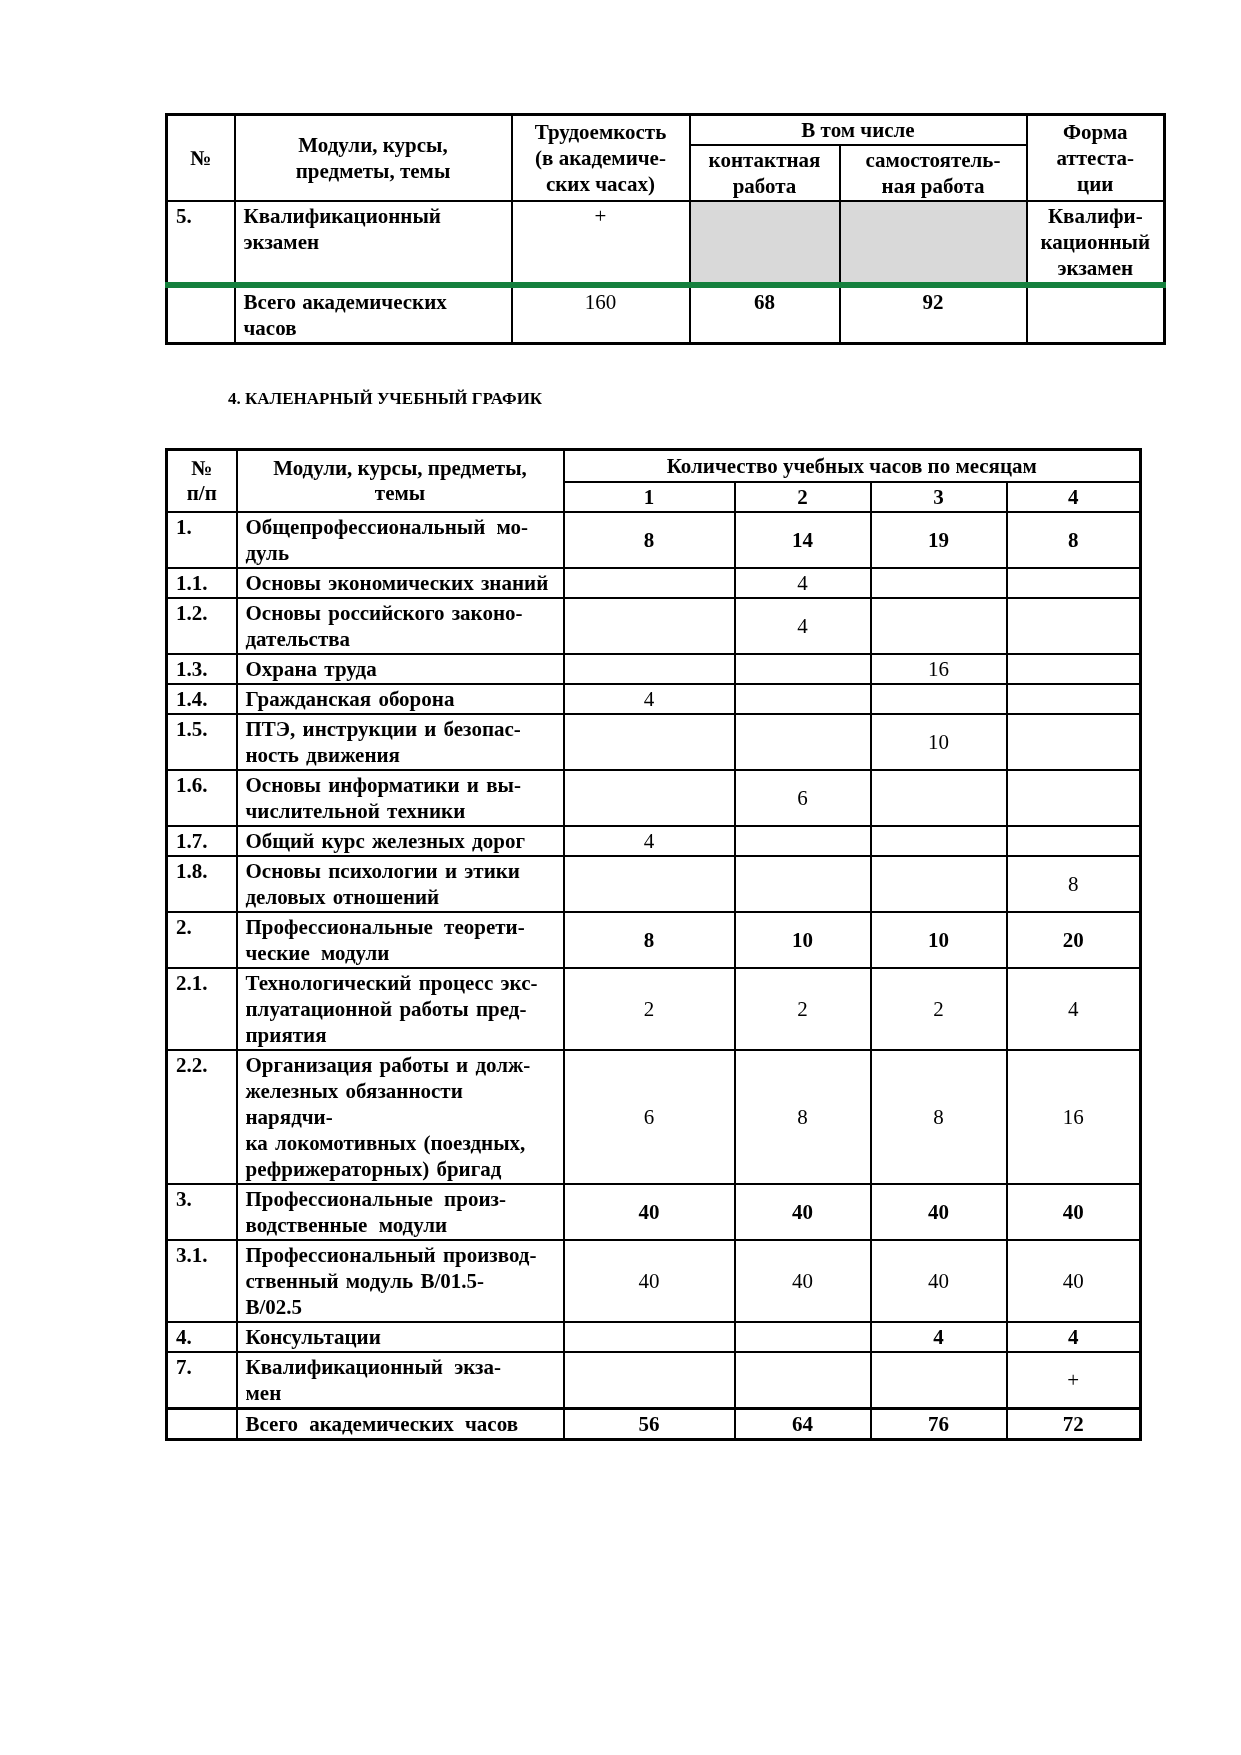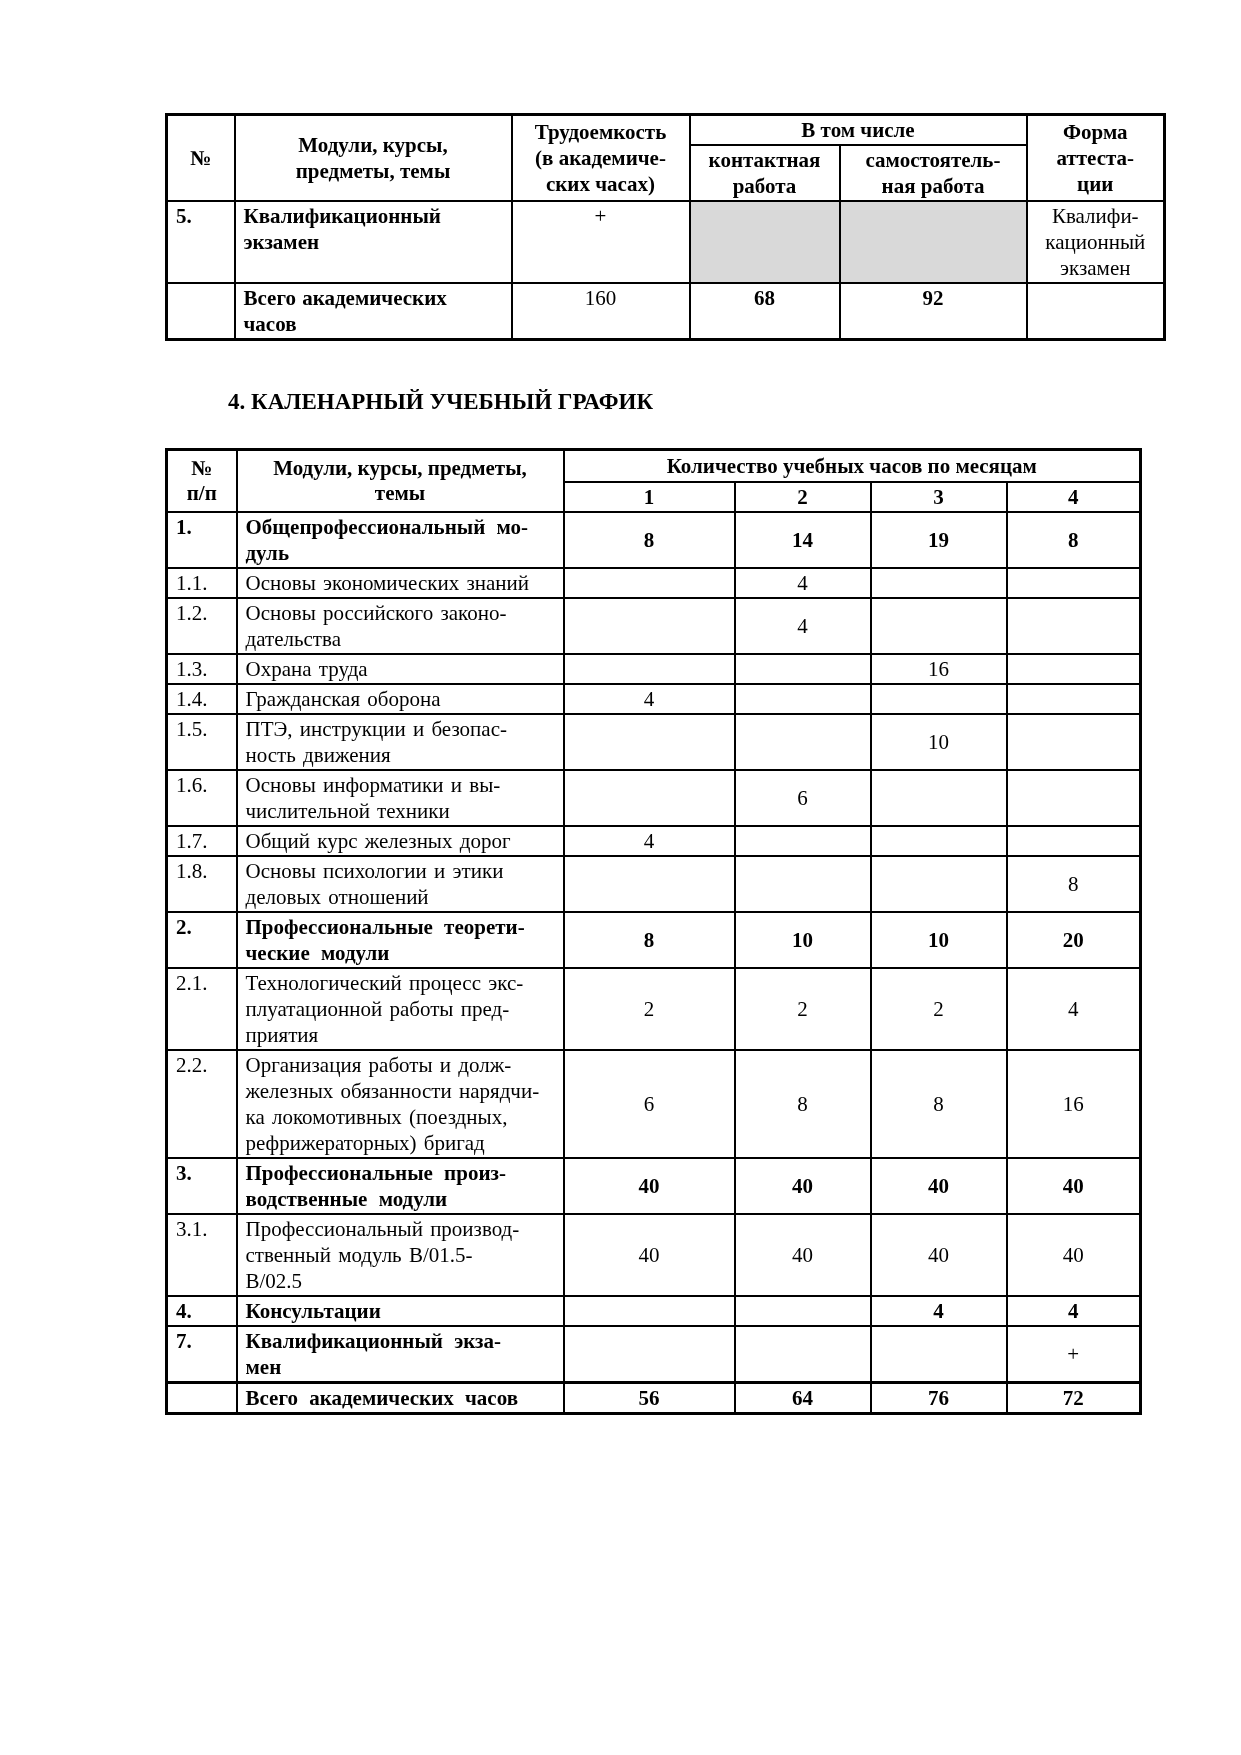--- a/index.html
+++ b/index.html
@@ -17,45 +17,45 @@
     border: 3px solid #000;
   }
   td {
     border: 2px solid #000;
     padding: 1px 8px;
     font-size: 21px;
     line-height: 26px;
     vertical-align: top;
     overflow: hidden;
   }
-  .pre { white-space: pre-line; }
+  .pre { white-space: pre-line; font-weight: bold; }
   .bold { font-weight: bold; }
 
   
   .t1 { left: 165px; top: 113px; width: 998px; }
   .t1 tr.h td {
     font-weight: bold; text-align: center; vertical-align: middle;
     white-space: pre-line;
   }
   .t1 tr.h1 { height: 30px; }
   .t1 tr.h2 { height: 50px; }
   .t1 tr.r5 { height: 80px; }
   .t1 tr.tot { height: 52px; }
-  .t1 tr.tot td { border-top: 2px solid #15803d; }
+  .t1 tr.tot td { border-top: 6px solid #15803d; }
   .t1 .val { text-align: center; }
   .t1 .att { text-align: center; }
   .t1 .shaded { background: #d9d9d9; }
   .t1 .mod { word-spacing: 1px; font-family: Liberation Serif, serif; }
 
   
   .title {
     position: absolute;
     left: 228px; top: 389px;
     margin: 0;
-    font-size: 23px;
+    font-size: 17px;
     font-weight: bold;
     white-space: nowrap;
   }
 
   
   .t2 { left: 165px; top: 448px; width: 974px; }
   .t2 tr.h td {
     font-weight: bold; text-align: center; vertical-align: middle;
     white-space: pre-line;
     line-height: 25px;

